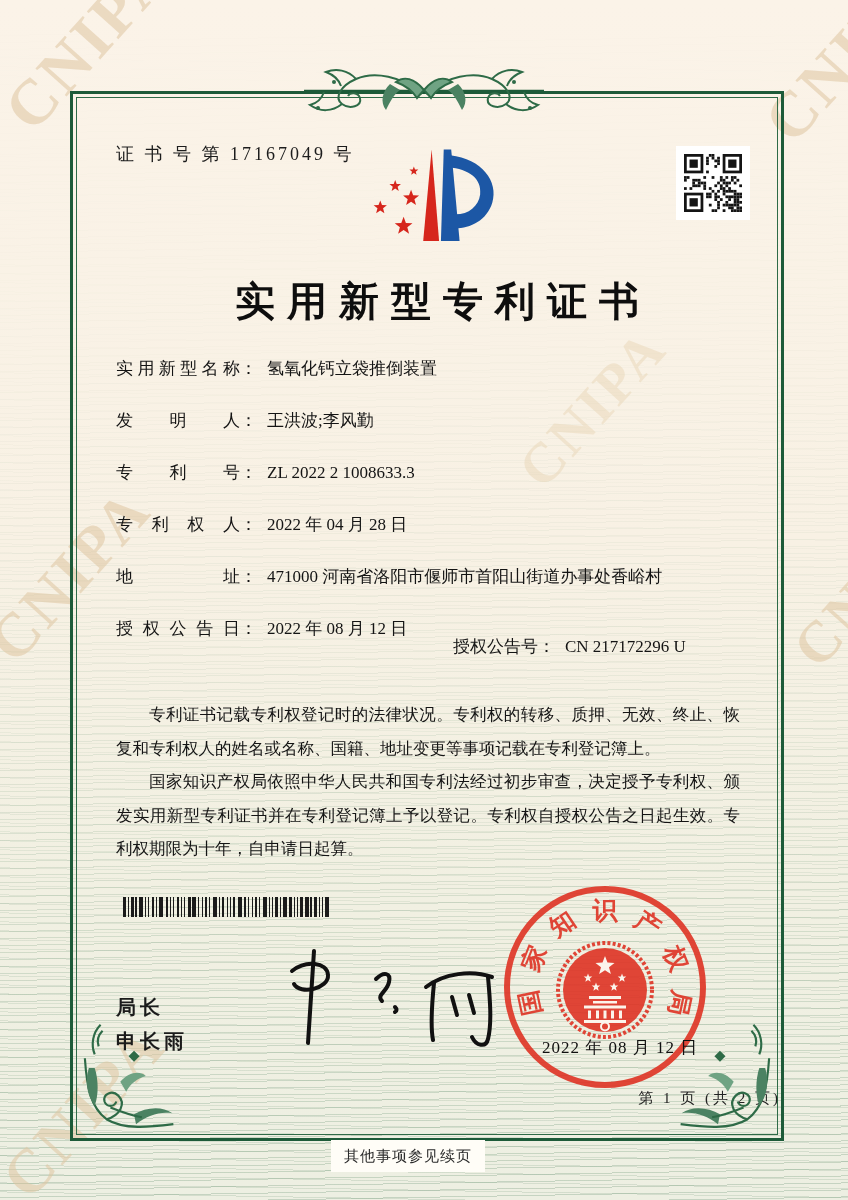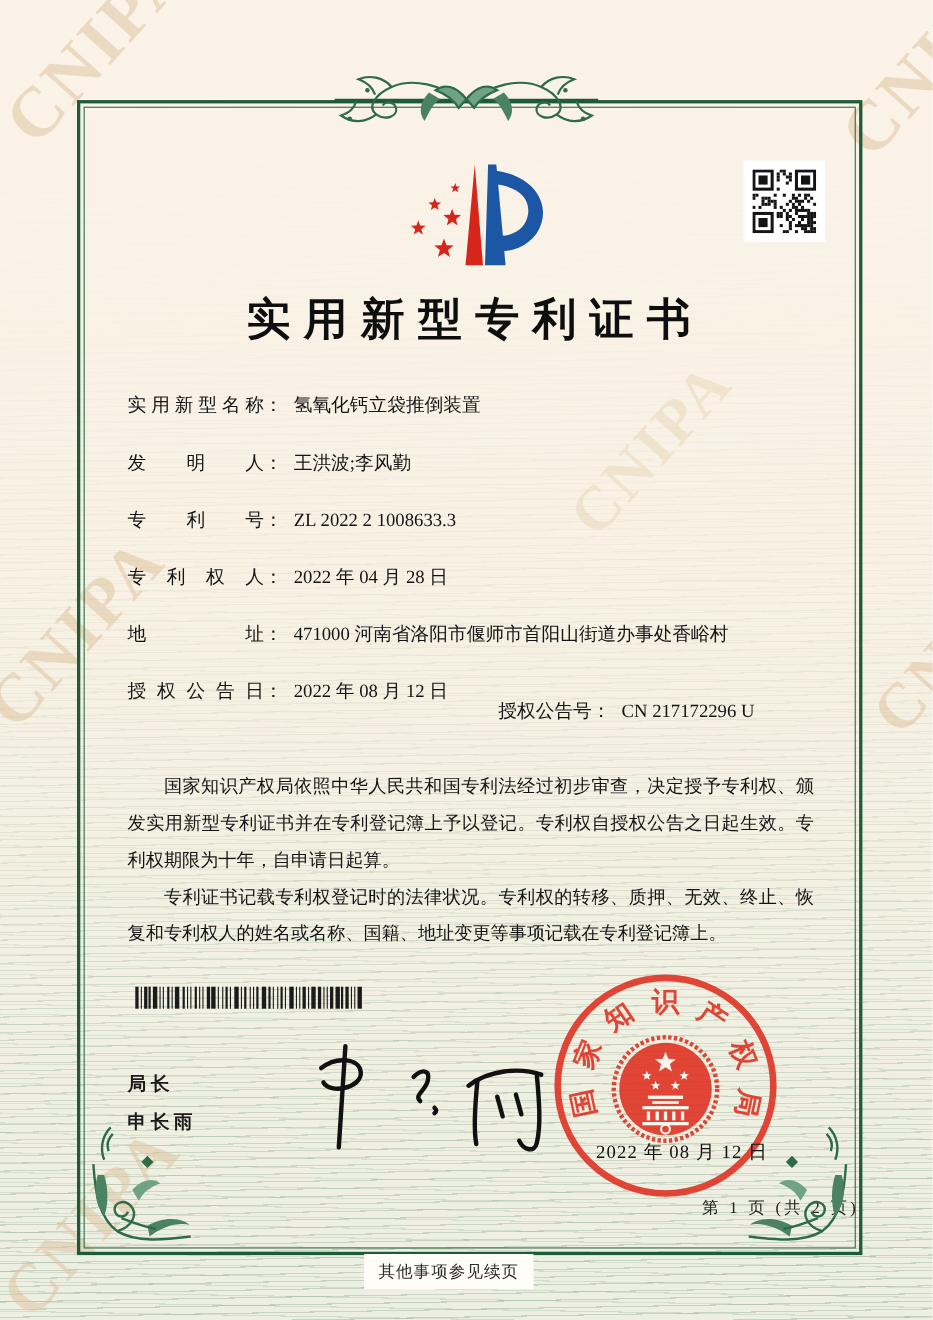--- a/index.html
+++ b/index.html
@@ -15,35 +15,35 @@
      mask-image:linear-gradient(to bottom,rgba(0,0,0,0) 0%,rgba(0,0,0,.06) 28%,rgba(0,0,0,.30) 55%,rgba(0,0,0,.78) 80%,#000 100%);}
   .wm{position:absolute;font-family:"Liberation Serif",serif;font-weight:bold;
       color:rgba(222,196,160,.55);transform:rotate(-48deg);letter-spacing:3px;z-index:1;user-select:none;}
   .frame{position:absolute;left:70px;top:91px;width:708px;height:1044px;
          border:3px solid #1d5b39;z-index:2;}
   .frame::before{content:"";position:absolute;inset:3px;border:1px solid #2e6b47;pointer-events:none;}
   .cert-no{position:absolute;left:43px;top:48px;font-size:18px;letter-spacing:3px;color:#1c1c1c;}
   .logo{position:absolute;left:278px;top:50px;}
   .qrbox{position:absolute;left:603px;top:52px;width:74px;height:74px;background:#fff;
          display:flex;align-items:center;justify-content:center;}
-  .title{position:absolute;left:0;top:164px;width:100%;text-align:center;margin:5px;
+  .title{position:absolute;left:0;top:164px;width:100%;text-align:center;margin:16px;
          font-size:40px;font-weight:700;letter-spacing:12px;color:#0e0e0e;}
   .fields{position:absolute;left:43px;top:263px;width:628px;font-size:17px;color:#141414;}
   .frow{height:22px;margin-bottom:30px;white-space:nowrap;}
   .flabel{display:inline-block;width:124px;text-align:justify;text-align-last:justify;vertical-align:top;}
   .fvalue{margin-left:10px;}
   .grant-right{position:absolute;left:337px;top:18px;}
   .grow{position:relative;height:22px;}
   .body-text{position:absolute;left:43px;top:604px;width:624px;font-size:16.5px;line-height:33.5px;
              color:#141414;text-align:justify;}
   .body-text p{margin:0;text-indent:2em;}
   .barcode{position:absolute;left:50px;top:803px;width:230px;height:20px;font-size:0;white-space:nowrap;}
   .barcode span{display:inline-block;height:100%;background:#1b1b1b;vertical-align:top;}
   .signoff{position:absolute;left:43px;font-family:"Liberation Sans","DejaVu Sans",sans-serif;
-           font-size:17px;font-weight:600;letter-spacing:4px;color:#1b1b1b;}
+           font-size:20px;font-weight:600;letter-spacing:4px;color:#1b1b1b;margin-top:20px;}
   .sig{position:absolute;left:175px;top:843px;}
   .seal{position:absolute;left:427px;top:788px;mix-blend-mode:multiply;opacity:.9;}
   .seal-date{position:absolute;left:437px;top:942px;width:220px;text-align:center;
              font-size:17px;color:#101010;letter-spacing:1px;z-index:3;}
   .pageno{position:absolute;left:0;top:995px;width:100%;text-align:right;font-size:15px;
           letter-spacing:3px;color:#222;}
   .corner{position:absolute;bottom:4px;}
   .corner.bl{left:4px;}
   .corner.br{right:4px;transform:scaleX(-1);}
   .ornament{position:absolute;left:304px;top:58px;z-index:3;}
@@ -60,20 +60,21 @@
 
   <span class="wm" style="left:-18px;top:4px;font-size:64px;">CNIPA</span>
   <span class="wm" style="left:742px;top:16px;font-size:64px;">CNIPA</span>
   <span class="wm" style="left:498px;top:376px;font-size:56px;color:rgba(230,210,178,.45);">CNIPA</span>
   <span class="wm" style="left:-34px;top:540px;font-size:62px;">CNIPA</span>
   <span class="wm" style="left:772px;top:552px;font-size:58px;">CNIPA</span>
   <span class="wm" style="left:-20px;top:1076px;font-size:62px;">CNIPA</span>
 
   <div class="frame">
 
+    <div class="cert-no">证 书 号 第 17167049 号</div>
 
     <svg class="logo" width="150" height="112" viewBox="0 0 160 120">
       <polygon class="star" fill="#d6261c" points="67.00,24.00 68.23,27.30 71.76,27.45 69.00,29.65 69.94,33.05 67.00,31.10 64.06,33.05 65.00,29.65 62.24,27.45 65.77,27.30"></polygon>
       <polygon class="star" fill="#d6261c" points="47.00,38.50 48.60,42.79 53.18,42.99 49.60,45.84 50.82,50.26 47.00,47.73 43.18,50.26 44.40,45.84 40.82,42.99 45.40,42.79"></polygon>
       <polygon class="star" fill="#d6261c" points="31.00,60.50 32.85,65.45 38.13,65.68 34.00,68.97 35.41,74.07 31.00,71.15 26.59,74.07 28.00,68.97 23.87,65.68 29.15,65.45"></polygon>
       <polygon class="star" fill="#d6261c" points="56.00,78.00 58.47,84.60 65.51,84.91 59.99,89.30 61.88,96.09 56.00,92.20 50.12,96.09 52.01,89.30 46.49,84.91 53.53,84.60"></polygon>
       <polygon class="star" fill="#d6261c" points="64.00,49.00 66.22,54.94 72.56,55.22 67.59,59.17 69.29,65.28 64.00,61.78 58.71,65.28 60.41,59.17 55.44,55.22 61.78,54.94"></polygon>
       <polygon points="86,6 77,104 94,104" fill="#d6261c"></polygon>
       <polygon points="99,6 96,104 116,104 107,6" fill="#1c57a5"></polygon>
       <path d="M106,12 C140,16 158,40 151,63 C144,86 119,94 100,89 L102,74 C121,79 136,69 138,54 C140,37 126,27 104,25 Z" fill="#1c57a5"></path>
@@ -217,22 +218,22 @@
       <div class="frow">
         <span class="flabel">地址</span><span>：</span><span class="fvalue">471000 河南省洛阳市偃师市首阳山街道办事处香峪村</span>
       </div>
       <div class="grow">
         <span class="flabel">授权公告日</span><span>：</span><span class="fvalue">2022 年 08 月 12 日</span>
         <span class="grant-right"><span>授权公告号</span><span>：</span><span class="fvalue">CN 217172296 U</span></span>
       </div>
     </div>
 
     <div class="body-text">
+      <p>专利证书记载专利权登记时的法律状况。专利权的转移、质押、无效、终止、恢复和专利权人的姓名或名称、国籍、地址变更等事项记载在专利登记簿上。</p>
       <p>国家知识产权局依照中华人民共和国专利法经过初步审查，决定授予专利权、颁发实用新型专利证书并在专利登记簿上予以登记。专利权自授权公告之日起生效。专利权期限为十年，自申请日起算。</p>
-      <p>专利证书记载专利权登记时的法律状况。专利权的转移、质押、无效、终止、恢复和专利权人的姓名或名称、国籍、地址变更等事项记载在专利登记簿上。</p>
     </div>
 
     <div class="barcode" id="barcode"><span style="width: 2.7px; margin-right: 2.4px;"></span><span style="width: 1.35px; margin-right: 1.7px;"></span><span style="width: 2.7px; margin-right: 1.7px;"></span><span style="width: 1.35px; margin-right: 2.4px;"></span><span style="width: 4.05px; margin-right: 1.7px;"></span><span style="width: 1.35px; margin-right: 1.7px;"></span><span style="width: 1.35px; margin-right: 2.4px;"></span><span style="width: 2.7px; margin-right: 1.7px;"></span><span style="width: 1.35px; margin-right: 1.7px;"></span><span style="width: 4.05px; margin-right: 2.4px;"></span><span style="width: 2.7px; margin-right: 1.7px;"></span><span style="width: 1.35px; margin-right: 1.7px;"></span><span style="width: 1.35px; margin-right: 2.4px;"></span><span style="width: 2.7px; margin-right: 1.7px;"></span><span style="width: 1.35px; margin-right: 1.7px;"></span><span style="width: 1.35px; margin-right: 2.4px;"></span><span style="width: 2.7px; margin-right: 1.7px;"></span><span style="width: 4.05px; margin-right: 1.7px;"></span><span style="width: 1.35px; margin-right: 2.4px;"></span><span style="width: 1.35px; margin-right: 1.7px;"></span><span style="width: 2.7px; margin-right: 1.7px;"></span><span style="width: 1.35px; margin-right: 2.4px;"></span><span style="width: 4.05px; margin-right: 1.7px;"></span><span style="width: 1.35px; margin-right: 1.7px;"></span><span style="width: 2.7px; margin-right: 2.4px;"></span><span style="width: 1.35px; margin-right: 1.7px;"></span><span style="width: 1.35px; margin-right: 1.7px;"></span><span style="width: 2.7px; margin-right: 2.4px;"></span><span style="width: 4.05px; margin-right: 1.7px;"></span><span style="width: 2.7px; margin-right: 1.7px;"></span><span style="width: 1.35px; margin-right: 2.4px;"></span><span style="width: 1.35px; margin-right: 1.7px;"></span><span style="width: 2.7px; margin-right: 1.7px;"></span><span style="width: 1.35px; margin-right: 2.4px;"></span><span style="width: 4.05px; margin-right: 1.7px;"></span><span style="width: 1.35px; margin-right: 1.7px;"></span><span style="width: 1.35px; margin-right: 2.4px;"></span><span style="width: 2.7px; margin-right: 1.7px;"></span><span style="width: 1.35px; margin-right: 1.7px;"></span><span style="width: 4.05px; margin-right: 2.4px;"></span><span style="width: 2.7px; margin-right: 1.7px;"></span><span style="width: 1.35px; margin-right: 1.7px;"></span><span style="width: 1.35px; margin-right: 2.4px;"></span><span style="width: 2.7px; margin-right: 1.7px;"></span><span style="width: 4.05px; margin-right: 1.7px;"></span><span style="width: 1.35px; margin-right: 2.4px;"></span><span style="width: 2.7px; margin-right: 1.7px;"></span><span style="width: 1.35px; margin-right: 1.7px;"></span><span style="width: 1.35px; margin-right: 2.4px;"></span><span style="width: 4.05px; margin-right: 1.7px;"></span></div>
 
     <div class="signoff" style="top:880px;">局长</div>
     <div class="signoff" style="top:914px;">申长雨</div>
 
     <svg class="sig" width="265" height="115" viewBox="0 0 265 115" fill="none" stroke="#111" stroke-width="4" stroke-linecap="round">
       <path d="M66,14 C64,42 62,78 60,106"></path>
       <path d="M44,34 C58,23 79,25 80,38 C81,52 52,58 46,47"></path>

